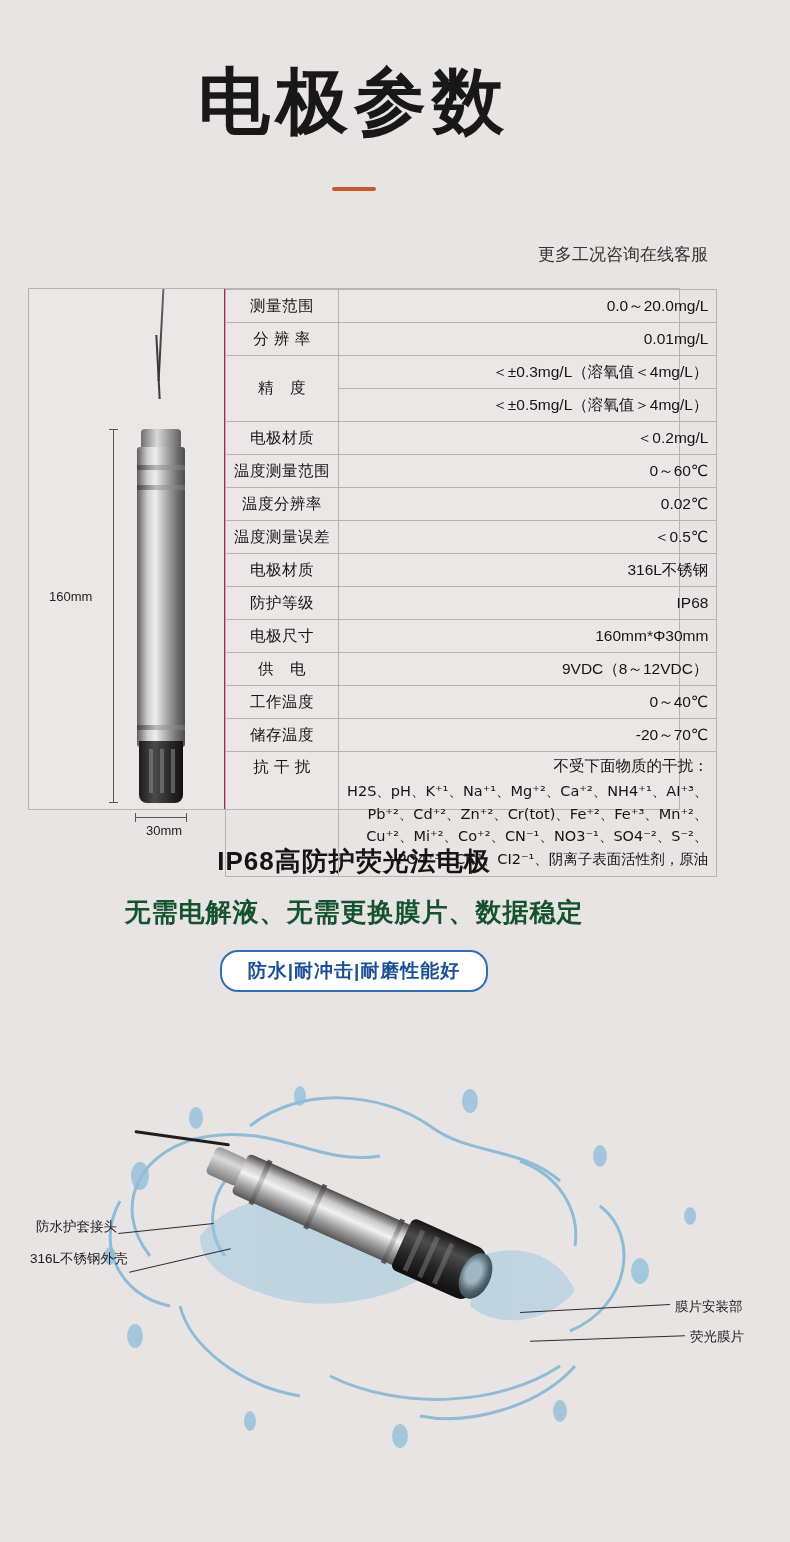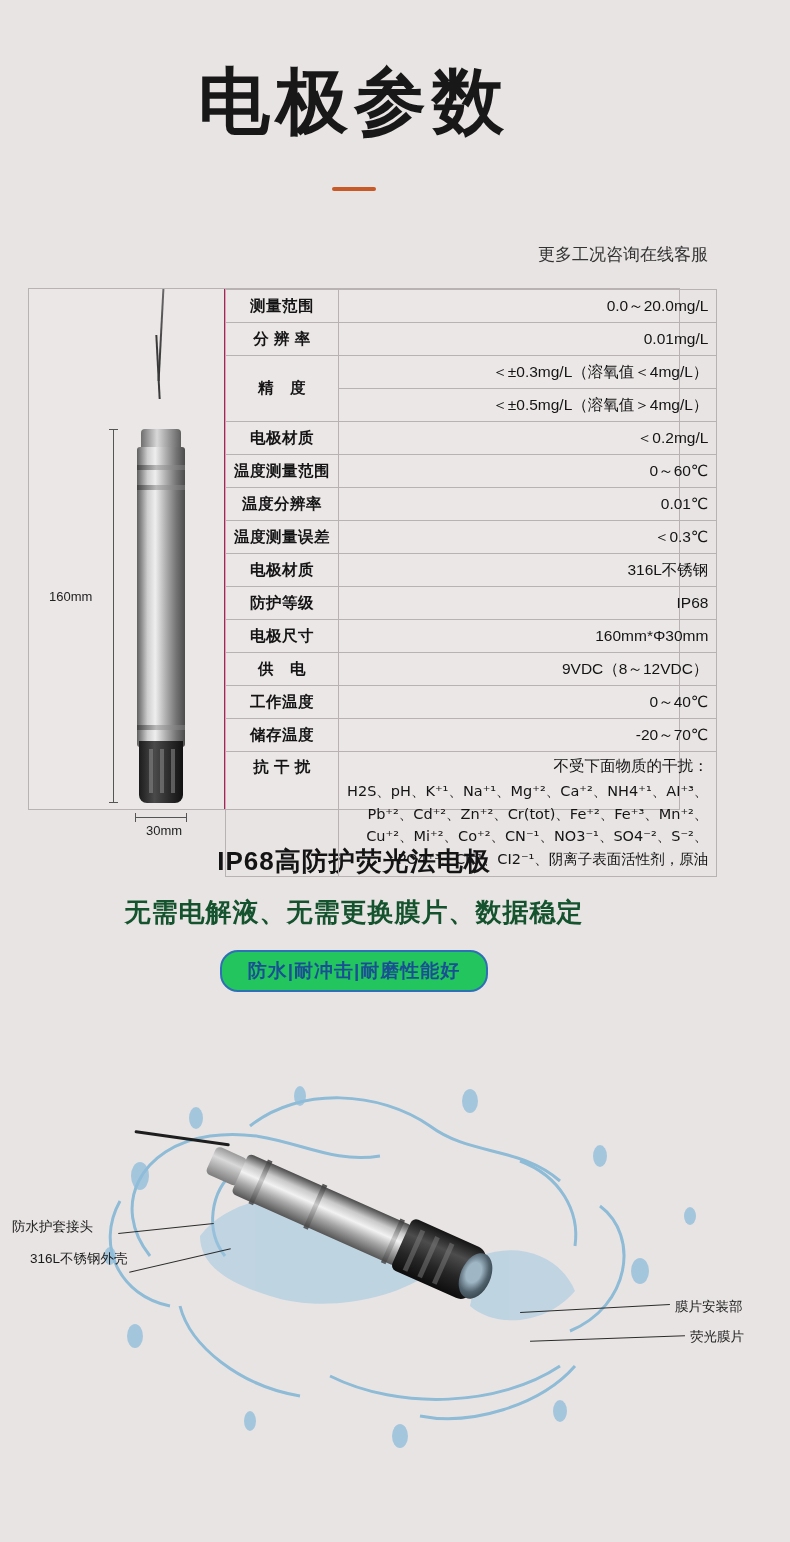--- a/index.html
+++ b/index.html
@@ -113,21 +113,20 @@
   table.spec td{
     border:1px solid #b9b2b2;
     padding:3px 8px;
     height:26px;
     vertical-align:middle;
     color:#141414;
   }
   td.k{
     width:145px;text-align:center;white-space:nowrap;
     letter-spacing:0.5px;
-    font-weight:bold;
   }
   td.v{padding-left:10px;text-align:right;}
   .interf-line{
     font-size:14.5px;line-height:1.55;white-space:nowrap;
     font-family:"DejaVu Sans","Liberation Sans",sans-serif;
   }
 
   
   .h2{
     text-align:center;font-size:26px;font-weight:bold;margin-top:34px;color:#141414;
@@ -138,21 +137,21 @@
     letter-spacing:1px;
   }
   .pill-wrap{text-align:center;margin-top:20px;}
   .pill{
     display:inline-block;
     border:2px solid #2f6fb5;
     border-radius:18px;
     padding:6px 26px;
     font-size:19px;font-weight:bold;
     color:#1a4f93;
-    background:#22c55e;
+    background:#ffffff;
     letter-spacing:1px;
   }
 
   
   .hero{
     position:relative;
     height:470px;
     margin-top:14px;
   }
   .splash{
@@ -252,25 +251,25 @@
           <tr>
             <td class="k">电极材质</td>
             <td class="v">＜0.2mg/L</td>
           </tr>
           <tr>
             <td class="k">温度测量范围</td>
             <td class="v">0～60℃</td>
           </tr>
           <tr>
             <td class="k">温度分辨率</td>
-            <td class="v">0.01℃</td>
+            <td class="v">0.02℃</td>
           </tr>
           <tr>
             <td class="k">温度测量误差</td>
-            <td class="v">＜0.3℃</td>
+            <td class="v">＜0.5℃</td>
           </tr>
           <tr>
             <td class="k">电极材质</td>
             <td class="v">316L不锈钢</td>
           </tr>
           <tr>
             <td class="k">防护等级</td>
             <td class="v">IP68</td>
           </tr>
           <tr>
@@ -350,21 +349,21 @@
       <div class="hp-ring" style="left:60px"></div>
       <div class="hp-ring" style="left:120px"></div>
       <div class="hp-ring" style="left:205px"></div>
       <div class="hp-cap"></div>
       <div class="hp-slot" style="left:228px"></div>
       <div class="hp-slot" style="left:244px"></div>
       <div class="hp-slot" style="left:260px"></div>
       <div class="hp-cap-end"></div>
     </div>
 
-    <div class="callout" style="left:12px;top:212px">防水护套接头</div>
+    <div class="callout" style="left:36px;top:212px">防水护套接头</div>
     <div class="lead" style="left:118px;top:222px;width:96px;transform:rotate(-6deg)"></div>
 
     <div class="callout" style="left:30px;top:244px">316L不锈钢外壳</div>
     <div class="lead" style="left:128px;top:254px;width:104px;transform:rotate(-13deg)"></div>
 
     <div class="callout" style="left:675px;top:292px">膜片安装部</div>
     <div class="lead" style="left:520px;top:302px;width:150px;transform:rotate(-3deg)"></div>
 
     <div class="callout" style="left:690px;top:322px">荧光膜片</div>
     <div class="lead" style="left:530px;top:332px;width:155px;transform:rotate(-2deg)"></div>

